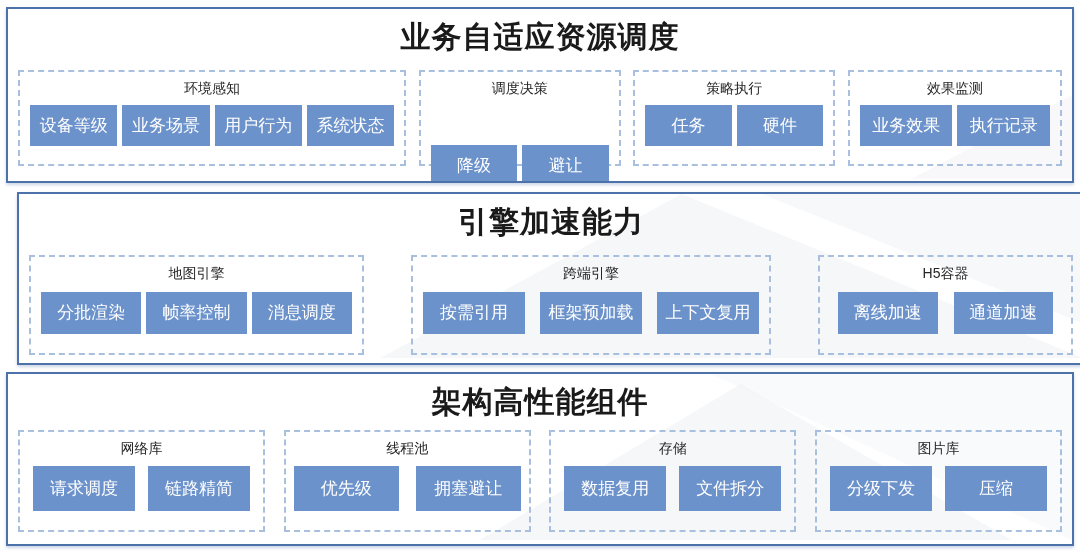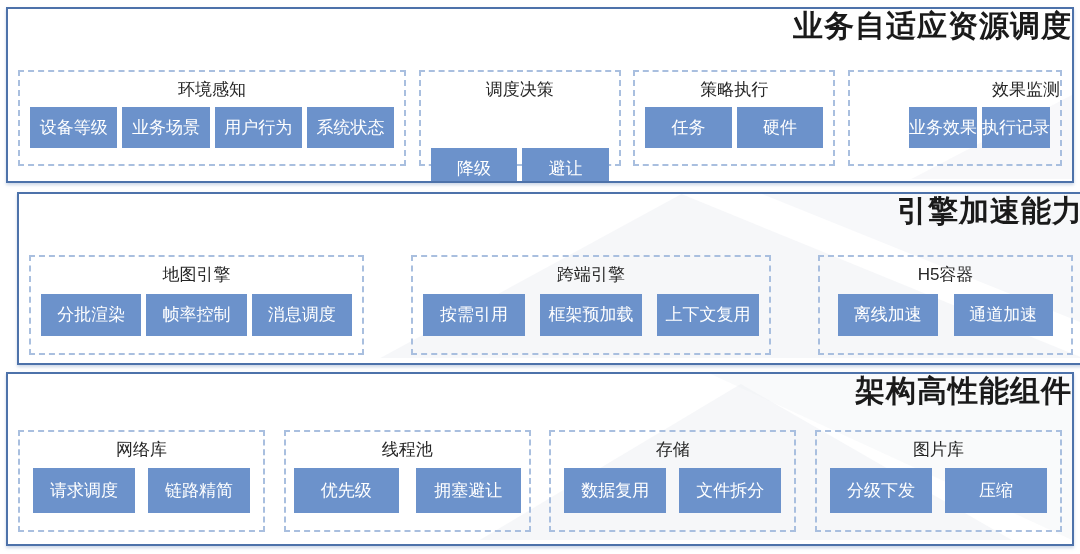--- a/index.html
+++ b/index.html
@@ -13,53 +13,53 @@
     position:absolute;left:6px;width:1064px;background:#ffffff;
     border:2px solid var(--frame-color,#4d72aa);
     box-shadow:0 2px 3px rgba(110,140,185,.35);
     overflow:hidden;
   }
   .s1{top:7px;height:172px;}
   .s2{top:192px;height:169px;margin-left:11px;}
   .s3{top:372px;height:170px;}
   .wm{position:absolute;inset:0;width:100%;height:100%;pointer-events:none;}
   .section-title{
-    position:relative;text-align:right;font-size:30px;font-weight:bold;
-    color:#1a1a1a;margin:0;line-height:1.15;letter-spacing:1px;
+    position:relative;text-align:center;font-size:30px;font-weight:bold;
+    color:#1a1a1a;margin:0;padding-top:11px;line-height:1.15;letter-spacing:1px;
   }
   .groups-row{
     position:absolute;left:10px;right:10px;display:flex;
     justify-content:space-between;align-items:stretch;
   }
   .s1 .groups-row{top:61px;bottom:15px;}
   .s2 .groups-row{top:61px;bottom:8px;gap:16px;}
   .s3 .groups-row{top:56px;bottom:12px;}
   .group{
     border:2px dashed var(--dash-color,#a9bfdf);
     display:flex;flex-direction:column;box-sizing:border-box;background:transparent;
   }
   .group-label{
-    flex:none;text-align:center;font-size:17px;color:#262626;
+    flex:none;text-align:center;font-size:14px;color:#262626;
     padding-top:8px;line-height:1.2;
   }
   .box-row{
     flex:1;display:flex;align-items:center;gap:5px;padding:0 10px 9px;
   }
   .box{
     flex:1;height:41px;background:var(--box-color,#6c92cb);
     color:#ffffff;font-size:17px;display:flex;align-items:center;
     justify-content:center;white-space:nowrap;overflow:hidden;
   }
   .s2 .box{height:42px;}
   .s3 .box{height:45px;}
   
   .s1 .group:nth-child(1){width:388px;}
   .s1 .group:nth-child(2){width:202px;gap:48px;}
   .s1 .group:nth-child(3){width:202px;}
-  .s1 .group:nth-child(4){width:214px;align-items:flex-end;}
+  .s1 .group:nth-child(4){width:214px;}
   .s2 .group:nth-child(1){width:335px;}
   .s2 .group:nth-child(2){width:360px;}
   .s2 .group:nth-child(3){width:255px;}
   .s3 .group{width:247px;}
   
   .s2 .group:nth-child(2) .box-row{gap:15px;}
   .s2 .group:nth-child(3) .box-row{gap:16px;padding:0 18px 9px;}
   .s3 .box-row{gap:13px;padding:0 13px 9px;}
   .s3 .group:nth-child(2) .box-row{gap:17px;padding:0 8px 9px;}
 </style>

